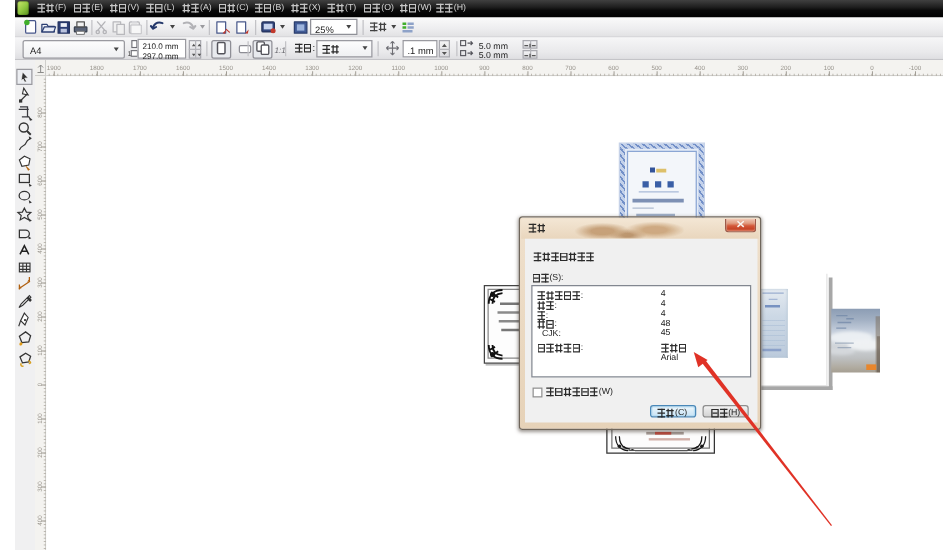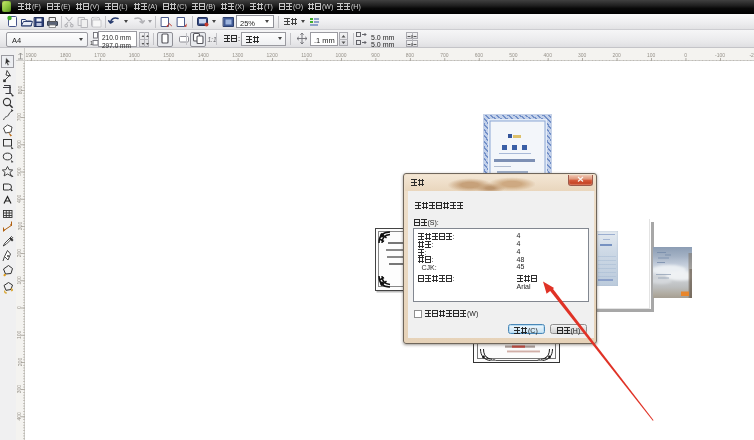--- a/index.html
+++ b/index.html
@@ -1,16 +1,16 @@
 <!DOCTYPE html>
 <html><head><meta charset="utf-8">
 <style>
 *{margin:0;padding:0;box-sizing:border-box}
 html,body{width:754px;height:440px;overflow:hidden;font-family:"Liberation Sans",sans-serif;background:#fff}
-#app{position:absolute;left:0;top:0;width:662px;height:440px}
+#app{position:absolute;left:12px;top:0;width:662px;height:440px}
 .abs{position:absolute}
 
 .g,.h,.k{display:inline-block;vertical-align:top;filter:blur(0.3px);opacity:.92}
 span.abs,.mi{line-height:7px}
 .g{width:6px;height:7px;margin:0 1px 0 0;background:
  linear-gradient(currentColor,currentColor) 0 0/6px 1px no-repeat,
  linear-gradient(currentColor,currentColor) 0 3px/6px 1px no-repeat,
  linear-gradient(currentColor,currentColor) 0 6px/6px 1px no-repeat,
  linear-gradient(currentColor,currentColor) 3px 0/1px 7px no-repeat}
 .h{width:6px;height:7px;margin:0 1px 0 0;box-shadow:inset 0 0 0 1px currentColor;background:

